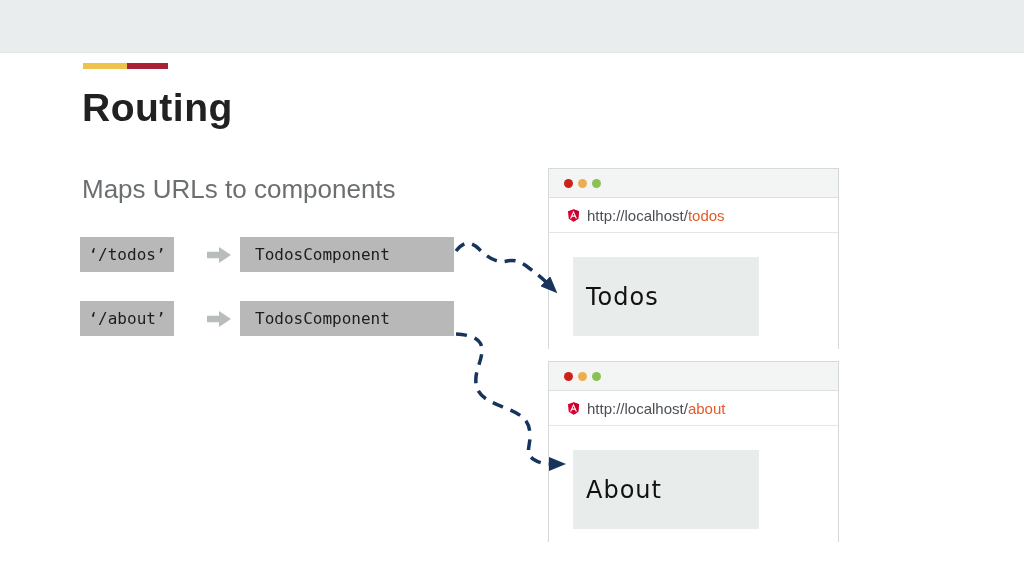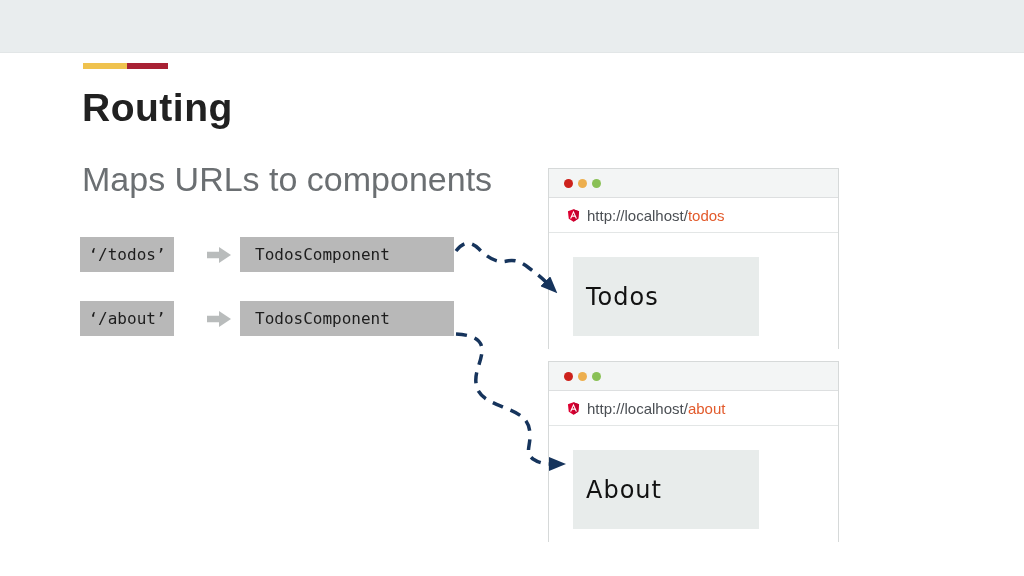--- a/index.html
+++ b/index.html
@@ -12,22 +12,22 @@
     background:#e9edee;border-bottom:1px solid #e2e6e7;
   }
   .accent{position:absolute;left:83px;top:63px;width:85px;height:6px;display:flex;}
   .accent .seg-yellow{width:44px;height:6px;background:#efc24e;}
   .accent .seg-red{width:41px;height:6px;background:#a82134;}
   .title{
     position:absolute;left:82px;top:86px;
     font-size:39px;font-weight:700;letter-spacing:0.5px;color:#212121;
   }
   .subtitle{
-    position:absolute;left:82px;top:160px;
-    font-size:34px;font-weight:400;color:#6b6f72;text-align:center;
+    position:absolute;left:82px;top:174px;
+    font-size:26px;font-weight:400;color:#6b6f72;text-align:center;
   }
   .codebox{
     position:absolute;height:35px;background:#b8b8b8;
     font-family:"DejaVu Sans Mono",monospace;font-size:16px;color:#1d1d1d;
     display:flex;align-items:center;
   }
   .pathbox{left:80px;width:94px;justify-content:center;}
   .compbox{left:240px;width:214px;justify-content:flex-start;padding-left:15px;box-sizing:border-box;}
   .row1{top:237px;}
   .row2{top:301px;}

